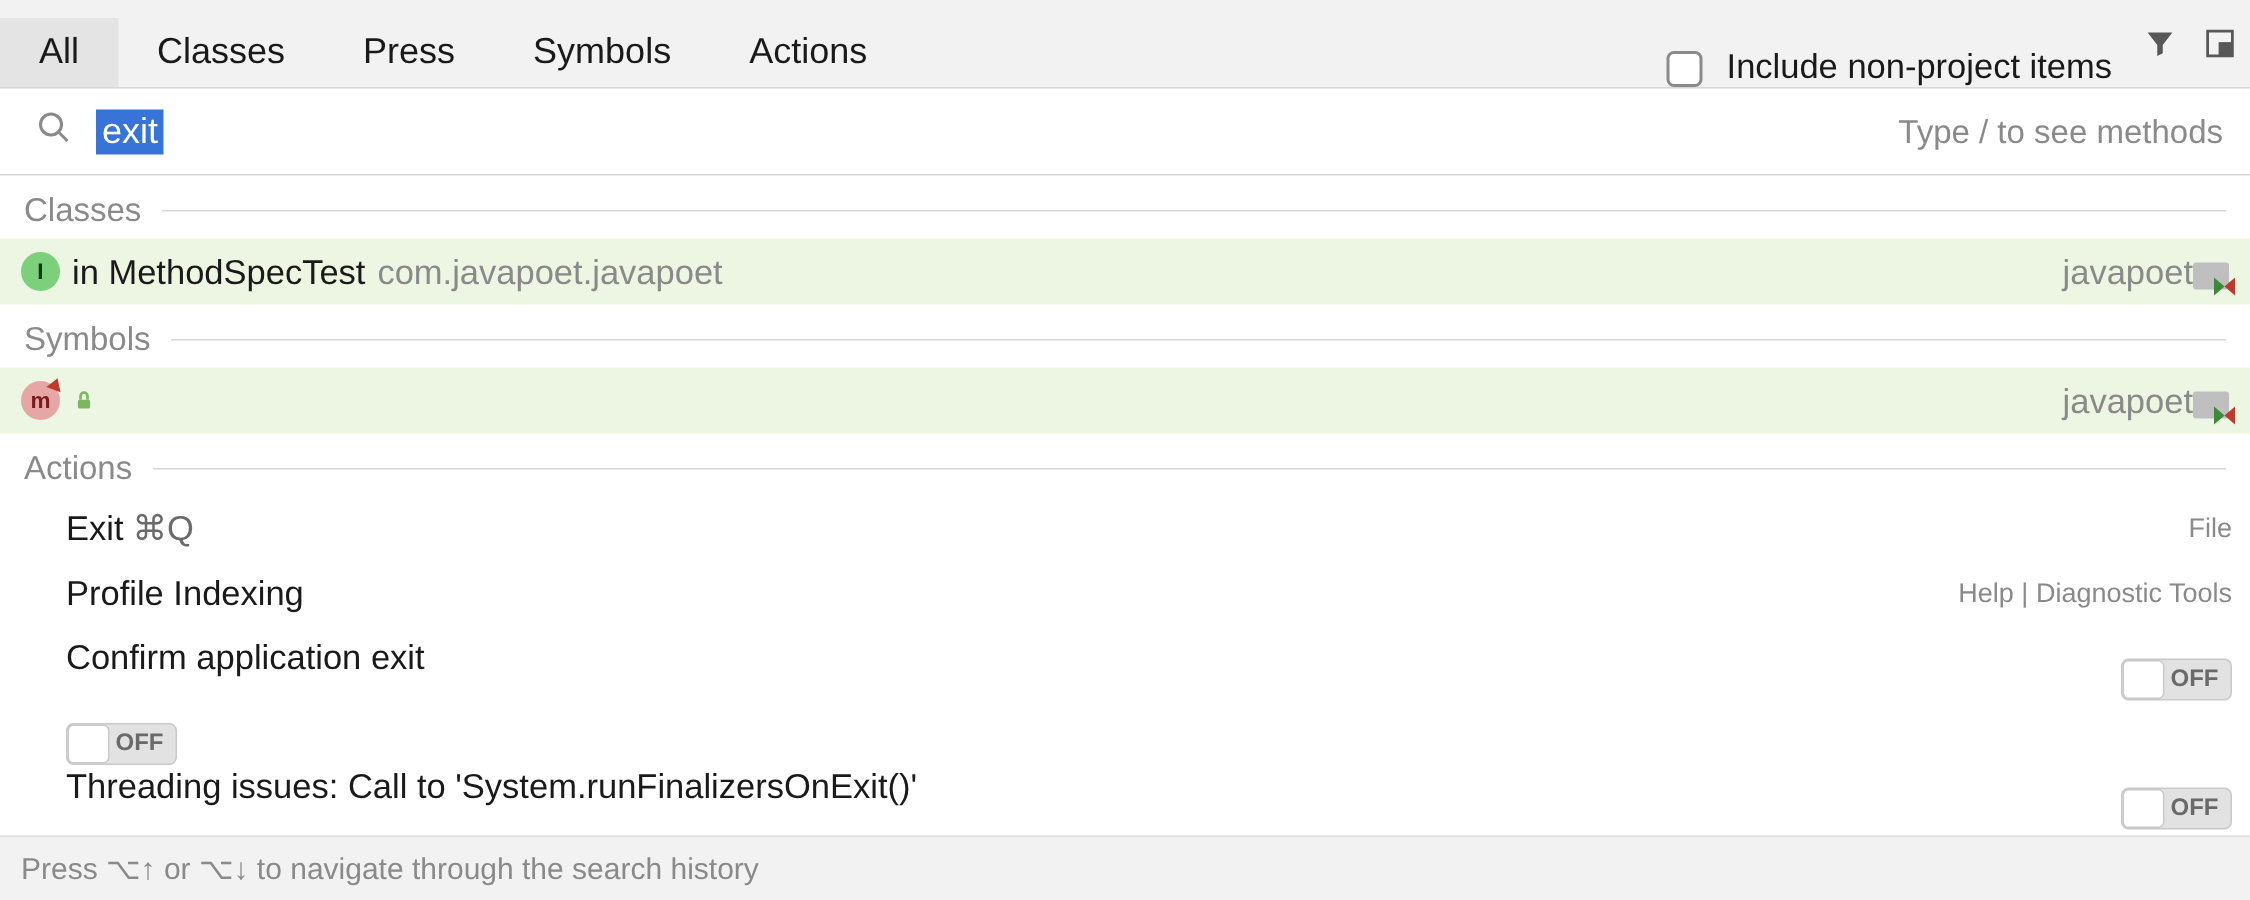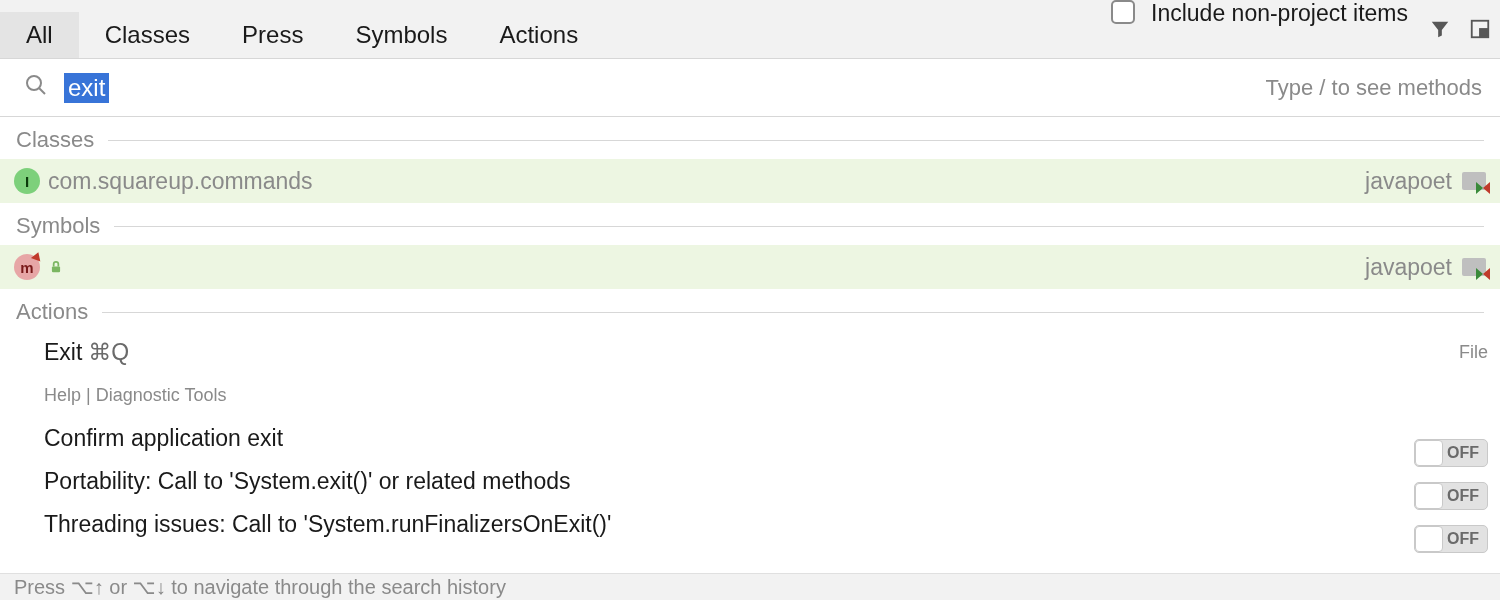--- a/index.html
+++ b/index.html
@@ -29,21 +29,21 @@
   align-items: center;
   color: #1a1a1a;
   font-size: 24px;
   cursor: pointer;
   margin-top: 12px;
 }
 .tab.active { background: #e4e4e4; }
 .tabspacer { flex: 1; }
 .includewrap {
   display: flex;
-  align-items: flex-start;
+  align-items: flex-end;
   gap: 16px;
   padding-right: 12px;
 }
 .checkbox {
   width: 24px; height: 24px;
   border: 2px solid #8a8a8a;
   border-radius: 5px;
   background: #fff;
 }
 .tbicon {
@@ -109,22 +109,21 @@
   display:flex;
   align-items:baseline;
   gap: 8px;
   flex:1;
   min-width:0;
   white-space:nowrap;
 }
 .dim { color:#8a8a8a; }
 .row .right {
   display:flex;
-  align-items:center;
-  gap: 10px;
+  align-items:flex-end;
   color:#8a8a8a;
 }
 
 
 .kicon {
   width: 26px; height:26px;
   border-radius:50%;
   font-size:15px;
   font-weight:600;
   display:flex;align-items:center;justify-content:center;
@@ -181,21 +180,21 @@
 }
 .togglepill .knob {
   width:28px; height:26px; background:#fff;
   border-radius:4px; border:1px solid #c9c9c9;
   position:absolute; left:0; top:0;
 }
 .togglepill span { position:absolute; right:8px; }
 
 
 .footer {
-  height:27px;
+  height:43px;
   background:#f2f2f2;
   border-top:1px solid #e0e0e0;
   color:#8a8a8a;
   font-size:20px;
   display:flex; align-items:center;
   padding-left:14px;
   margin-top:auto;
 }
 </style>
 </head>
@@ -238,21 +237,22 @@
   <span class="hint">Type / to see methods</span>
 </div>
 
 <div class="section-header">
   <span>Classes</span>
   <div class="rule"></div>
 </div>
 <div class="row selected">
   <div class="kicon interface">I</div>
   <div class="txt">
-    <span class="dim">com.squareup.commands</span>
+    <span>in MethodSpecTest</span>
+    <span class="dim">com.javapoet.javapoet</span>
   </div>
   <div class="right">
     <span>javapoet</span>
     <span class="modicon">
       <span class="tab"></span>
         <span class="fold"></span>
         <span class="dot2"></span>
         <span class="dot1"></span>
     </span>
   </div>
@@ -287,31 +287,31 @@
   <span>Actions</span>
   <div class="rule"></div>
 </div>
 <div class="arow">
   <span class="label">
     <span>Exit</span><span class="shortcut">⌘Q</span>
   </span>
   <span class="meta">File</span>
 </div>
 <div class="arow">
+  <span class="label">Profile Indexing</span>
   <span class="meta">Help | Diagnostic Tools</span>
 </div>
 <div class="arow">
   <span class="label">Confirm application exit</span>
   <span class="togglepill">
       <span>OFF</span>
       <span class="knob"></span>
     </span>
 </div>
 <div class="arow">
-  <span class="label">Portability: Call to 'System.exit()' or related methods</span>
   <span class="togglepill">
       <span>OFF</span>
       <span class="knob"></span>
     </span>
 </div>
 <div class="arow">
   <span class="label">Threading issues: Call to 'System.runFinalizersOnExit()'</span>
   <span class="togglepill">
       <span>OFF</span>
       <span class="knob"></span>

